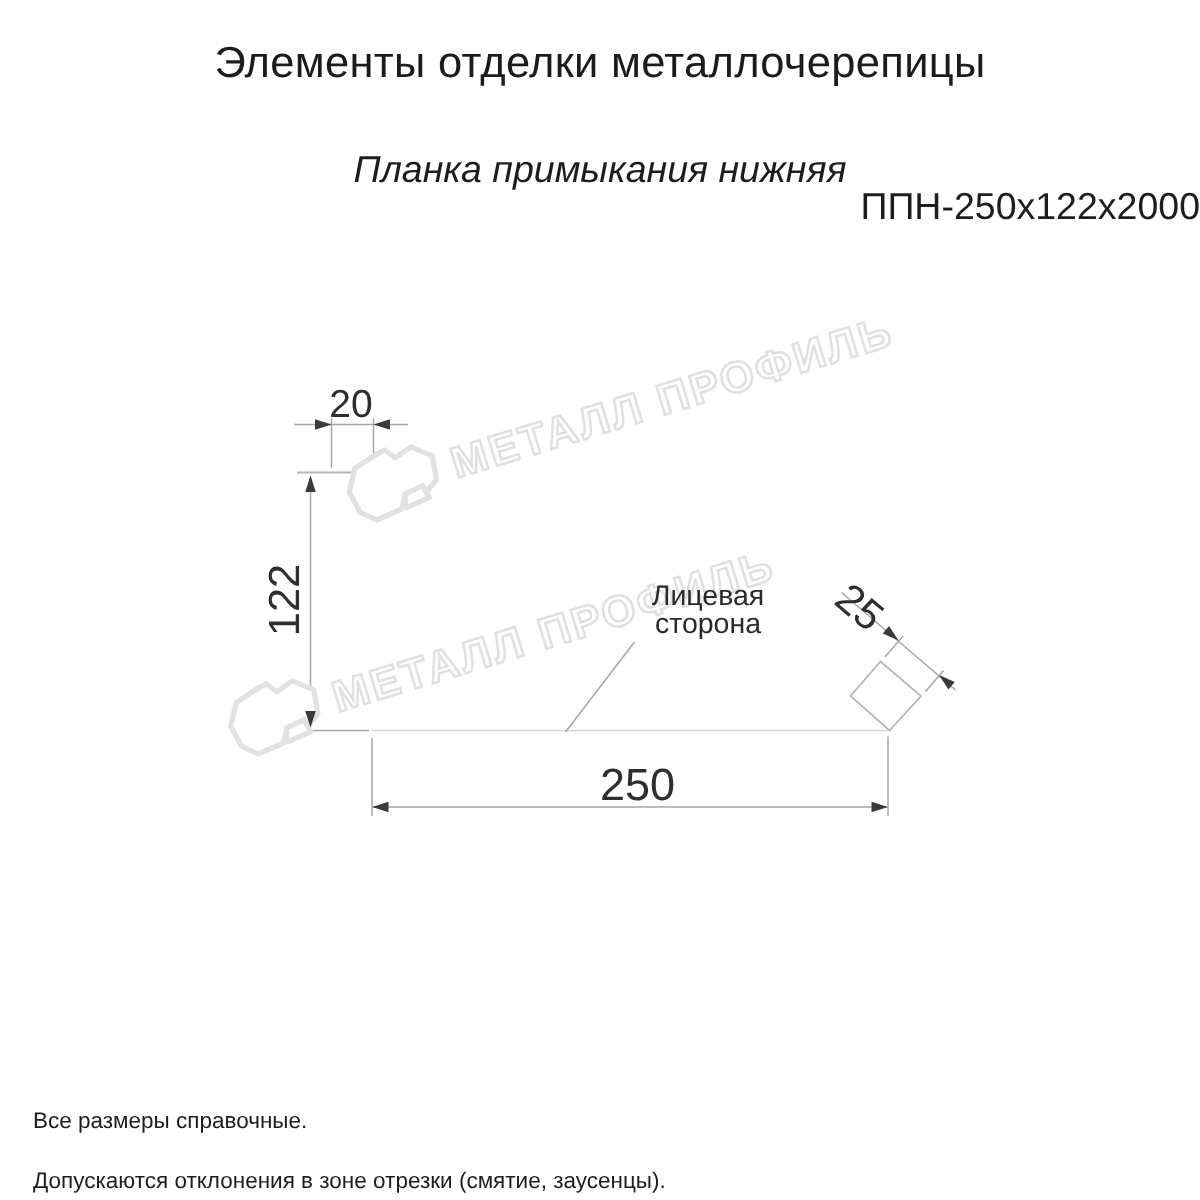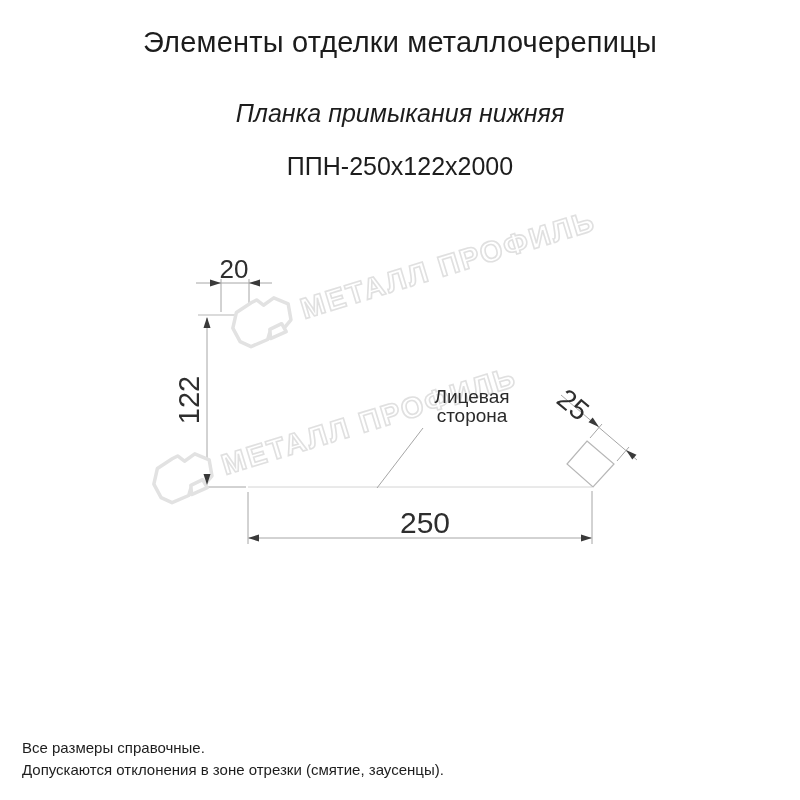--- a/index.html
+++ b/index.html
@@ -9,27 +9,27 @@
   }
   .title{
     position:absolute;top:26px;left:0;width:800px;text-align:center;
     font-size:29px;color:#1c1c1c;letter-spacing:0.2px;
   }
   .subtitle{
     position:absolute;left:0;width:800px;text-align:center;
     font-size:25px;color:#1d1d1d;
   }
   .subtitle.line1{top:99px;font-style:italic;}
-  .subtitle.line2{top:152px;}
+  .subtitle.line2{top:124px;text-align:right;}
   .drawing-svg{position:absolute;left:0;top:0;width:800px;height:800px;}
   .footer-note{
     position:absolute;left:22px;font-size:15px;color:#1d1d1d;text-align:center;
   }
   .footer-note.n1{top:739px;}
-  .footer-note.n2{top:761px;}
+  .footer-note.n2{top:779px;}
   .dim-text{fill:#2e2e2e;font-family:"Liberation Sans","DejaVu Sans",sans-serif;}
   .face-text{fill:#2a2a2a;font-family:"Liberation Sans","DejaVu Sans",sans-serif;font-size:19px;}
   .wm-text{
     font-family:"Liberation Sans","DejaVu Sans",sans-serif;
     font-size:29px;font-weight:bold;letter-spacing:2px;
     fill:#ffffff;stroke:#e0e0e0;stroke-width:1.6px;
   }
   .wm-icon{fill:#ffffff;stroke:#e2e2e2;stroke-width:3.5;stroke-linejoin:round;}
   .thin{stroke:#a6a6a6;stroke-width:1;fill:none;}
   .profile{stroke:#b7b7b7;stroke-width:1.2;fill:none;}

